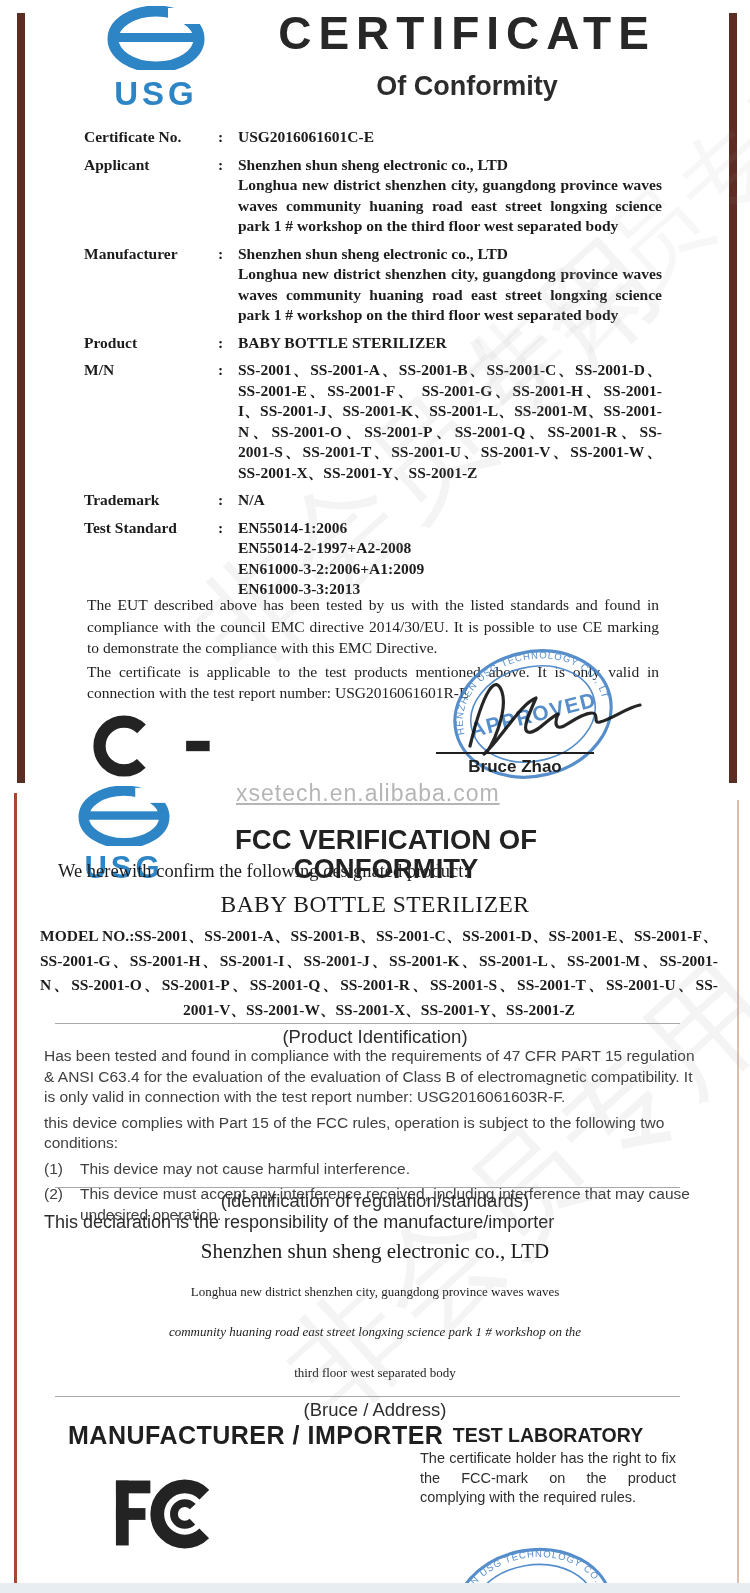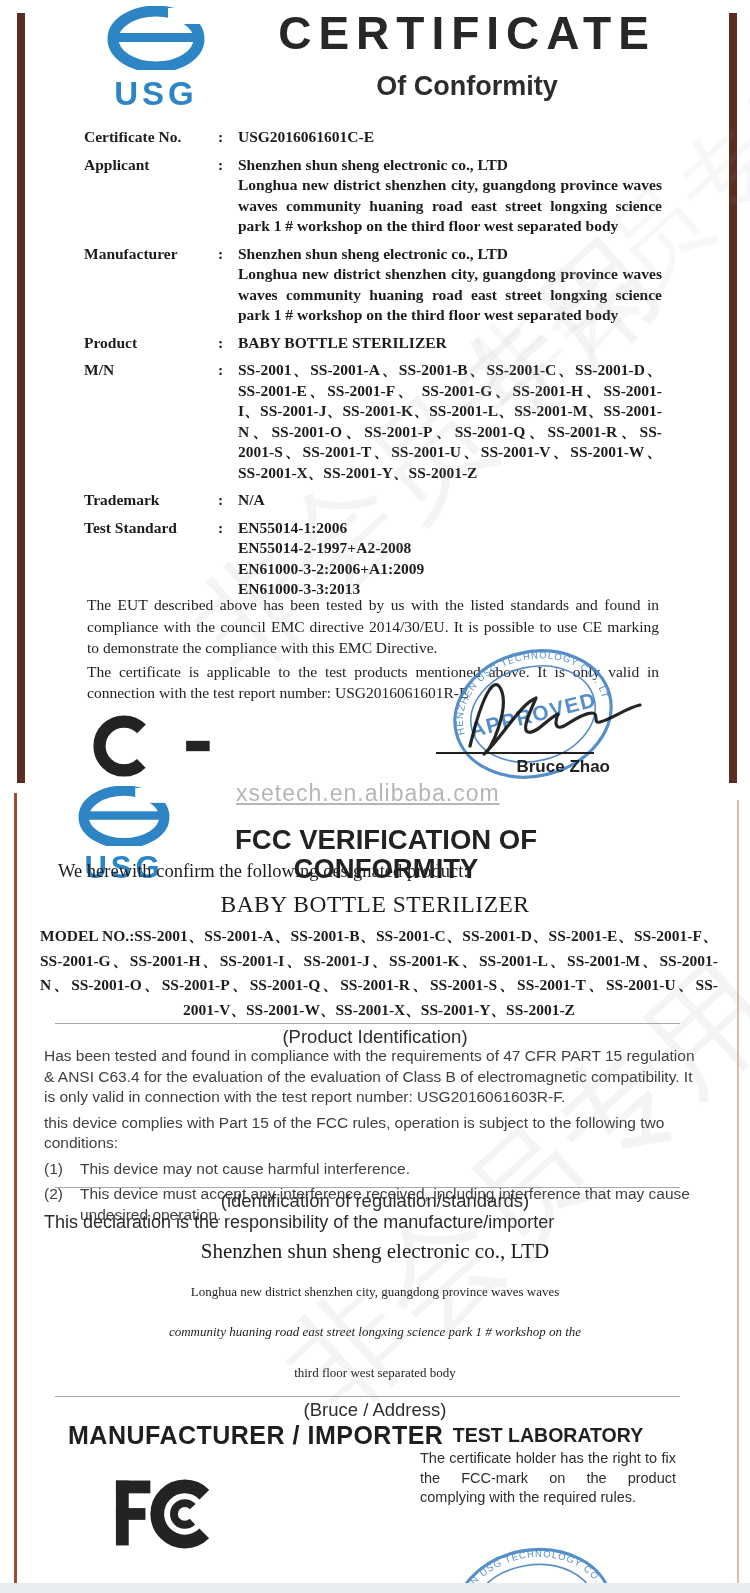--- a/index.html
+++ b/index.html
@@ -51,21 +51,21 @@
   .ink-line{stroke:#232323;fill:none;}
 
   
   .stamp{width:170px;height:138px;z-index:2;opacity:.88;}
   .stamp1{left:448px;top:645px;transform:rotate(-14deg);}
   .stamp2{left:448px;top:1543px;transform:rotate(-10deg);}
   .stamp-line{stroke:var(--stamp-blue);fill:none;}
   .stamp-text{fill:var(--stamp-blue);}
   .sig-svg{left:462px;top:658px;z-index:3;}
   .sig-line{left:436px;top:752px;width:158px;height:2px;background:#1f1f1f;z-index:3;}
-  .signer{left:420px;top:757px;width:190px;font-size:17px;font-weight:bold;color:#222;z-index:3;text-align:right;}
+  .signer{left:420px;top:757px;width:190px;font-size:17px;font-weight:bold;color:#222;z-index:3;}
 
   
   .site-wm{left:236px;top:780px;font-size:23px;letter-spacing:1px;color:#8f8f8f;opacity:.65;
            text-decoration:underline;z-index:5;white-space:nowrap;}
   .cjk-wm{color:#9a9a9a;z-index:4;pointer-events:none;line-height:1;white-space:nowrap;}
   .cjk1{left:140px;top:400px;font-size:115px;opacity:.10;transform:rotate(-42deg);}
   .cjk2{left:420px;top:190px;font-size:95px;opacity:.07;transform:rotate(-42deg);}
   .cjk3{left:230px;top:1130px;font-size:120px;opacity:.10;transform:rotate(-42deg);}
 
   

